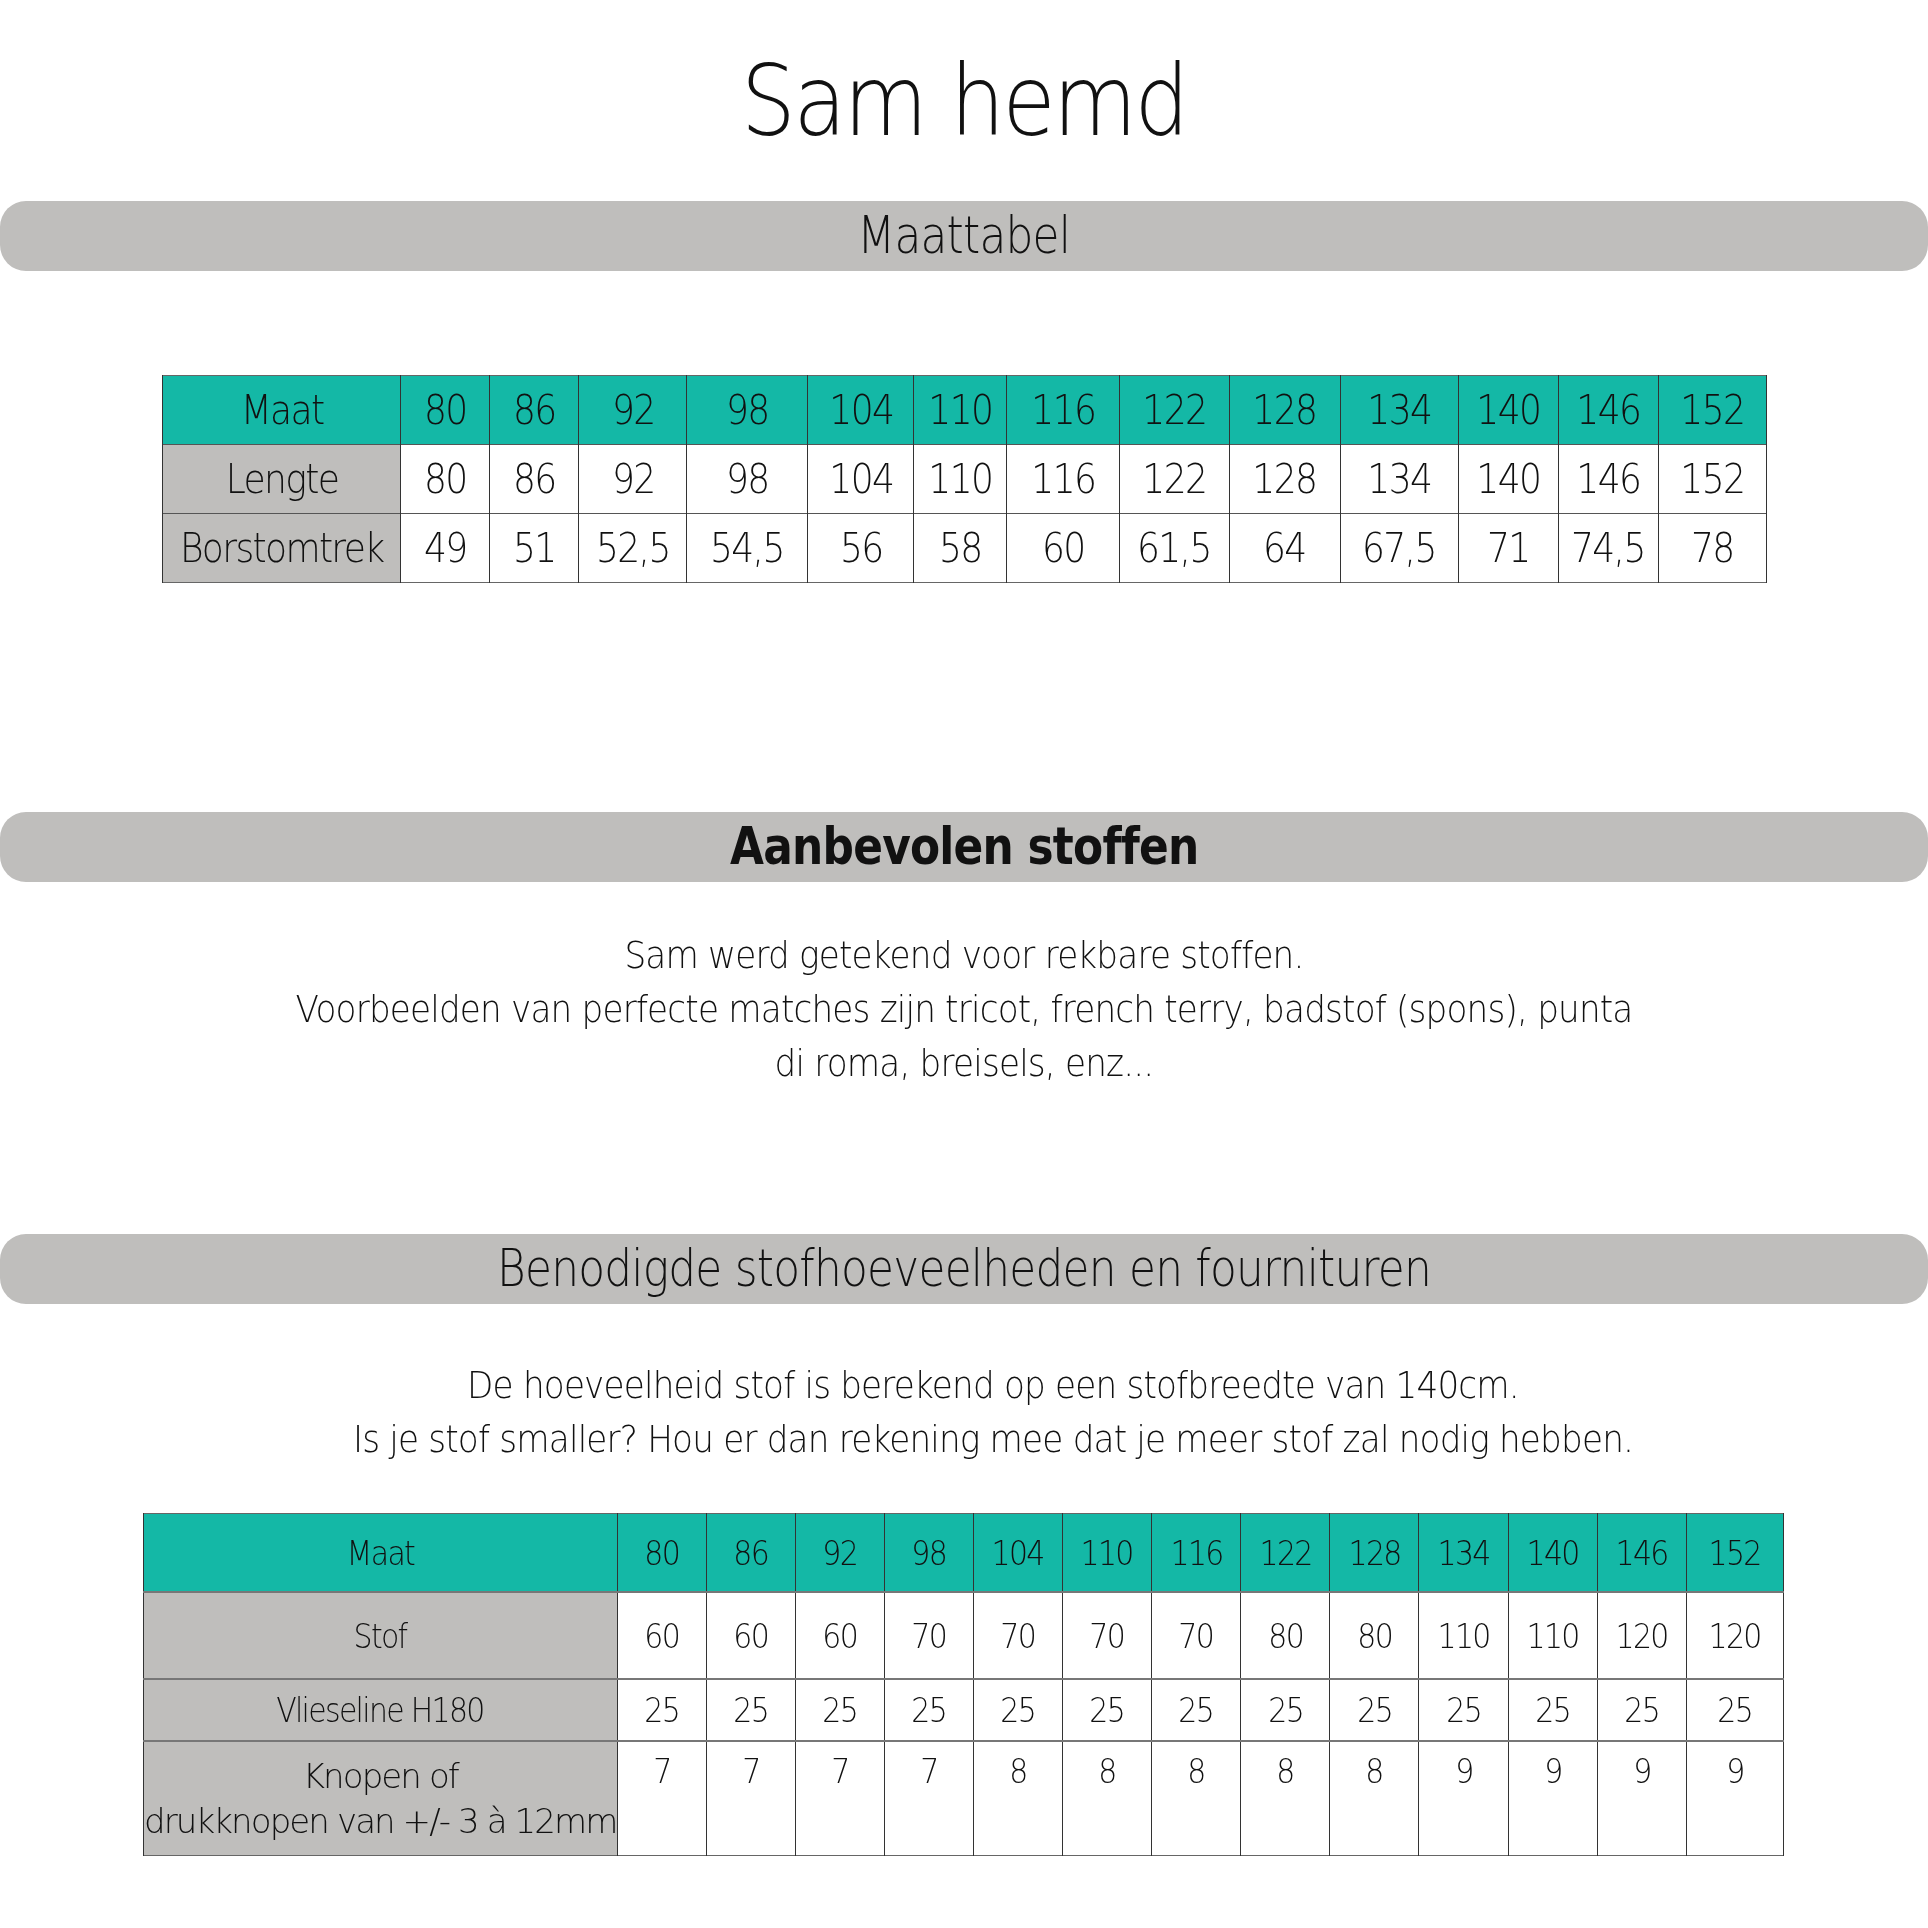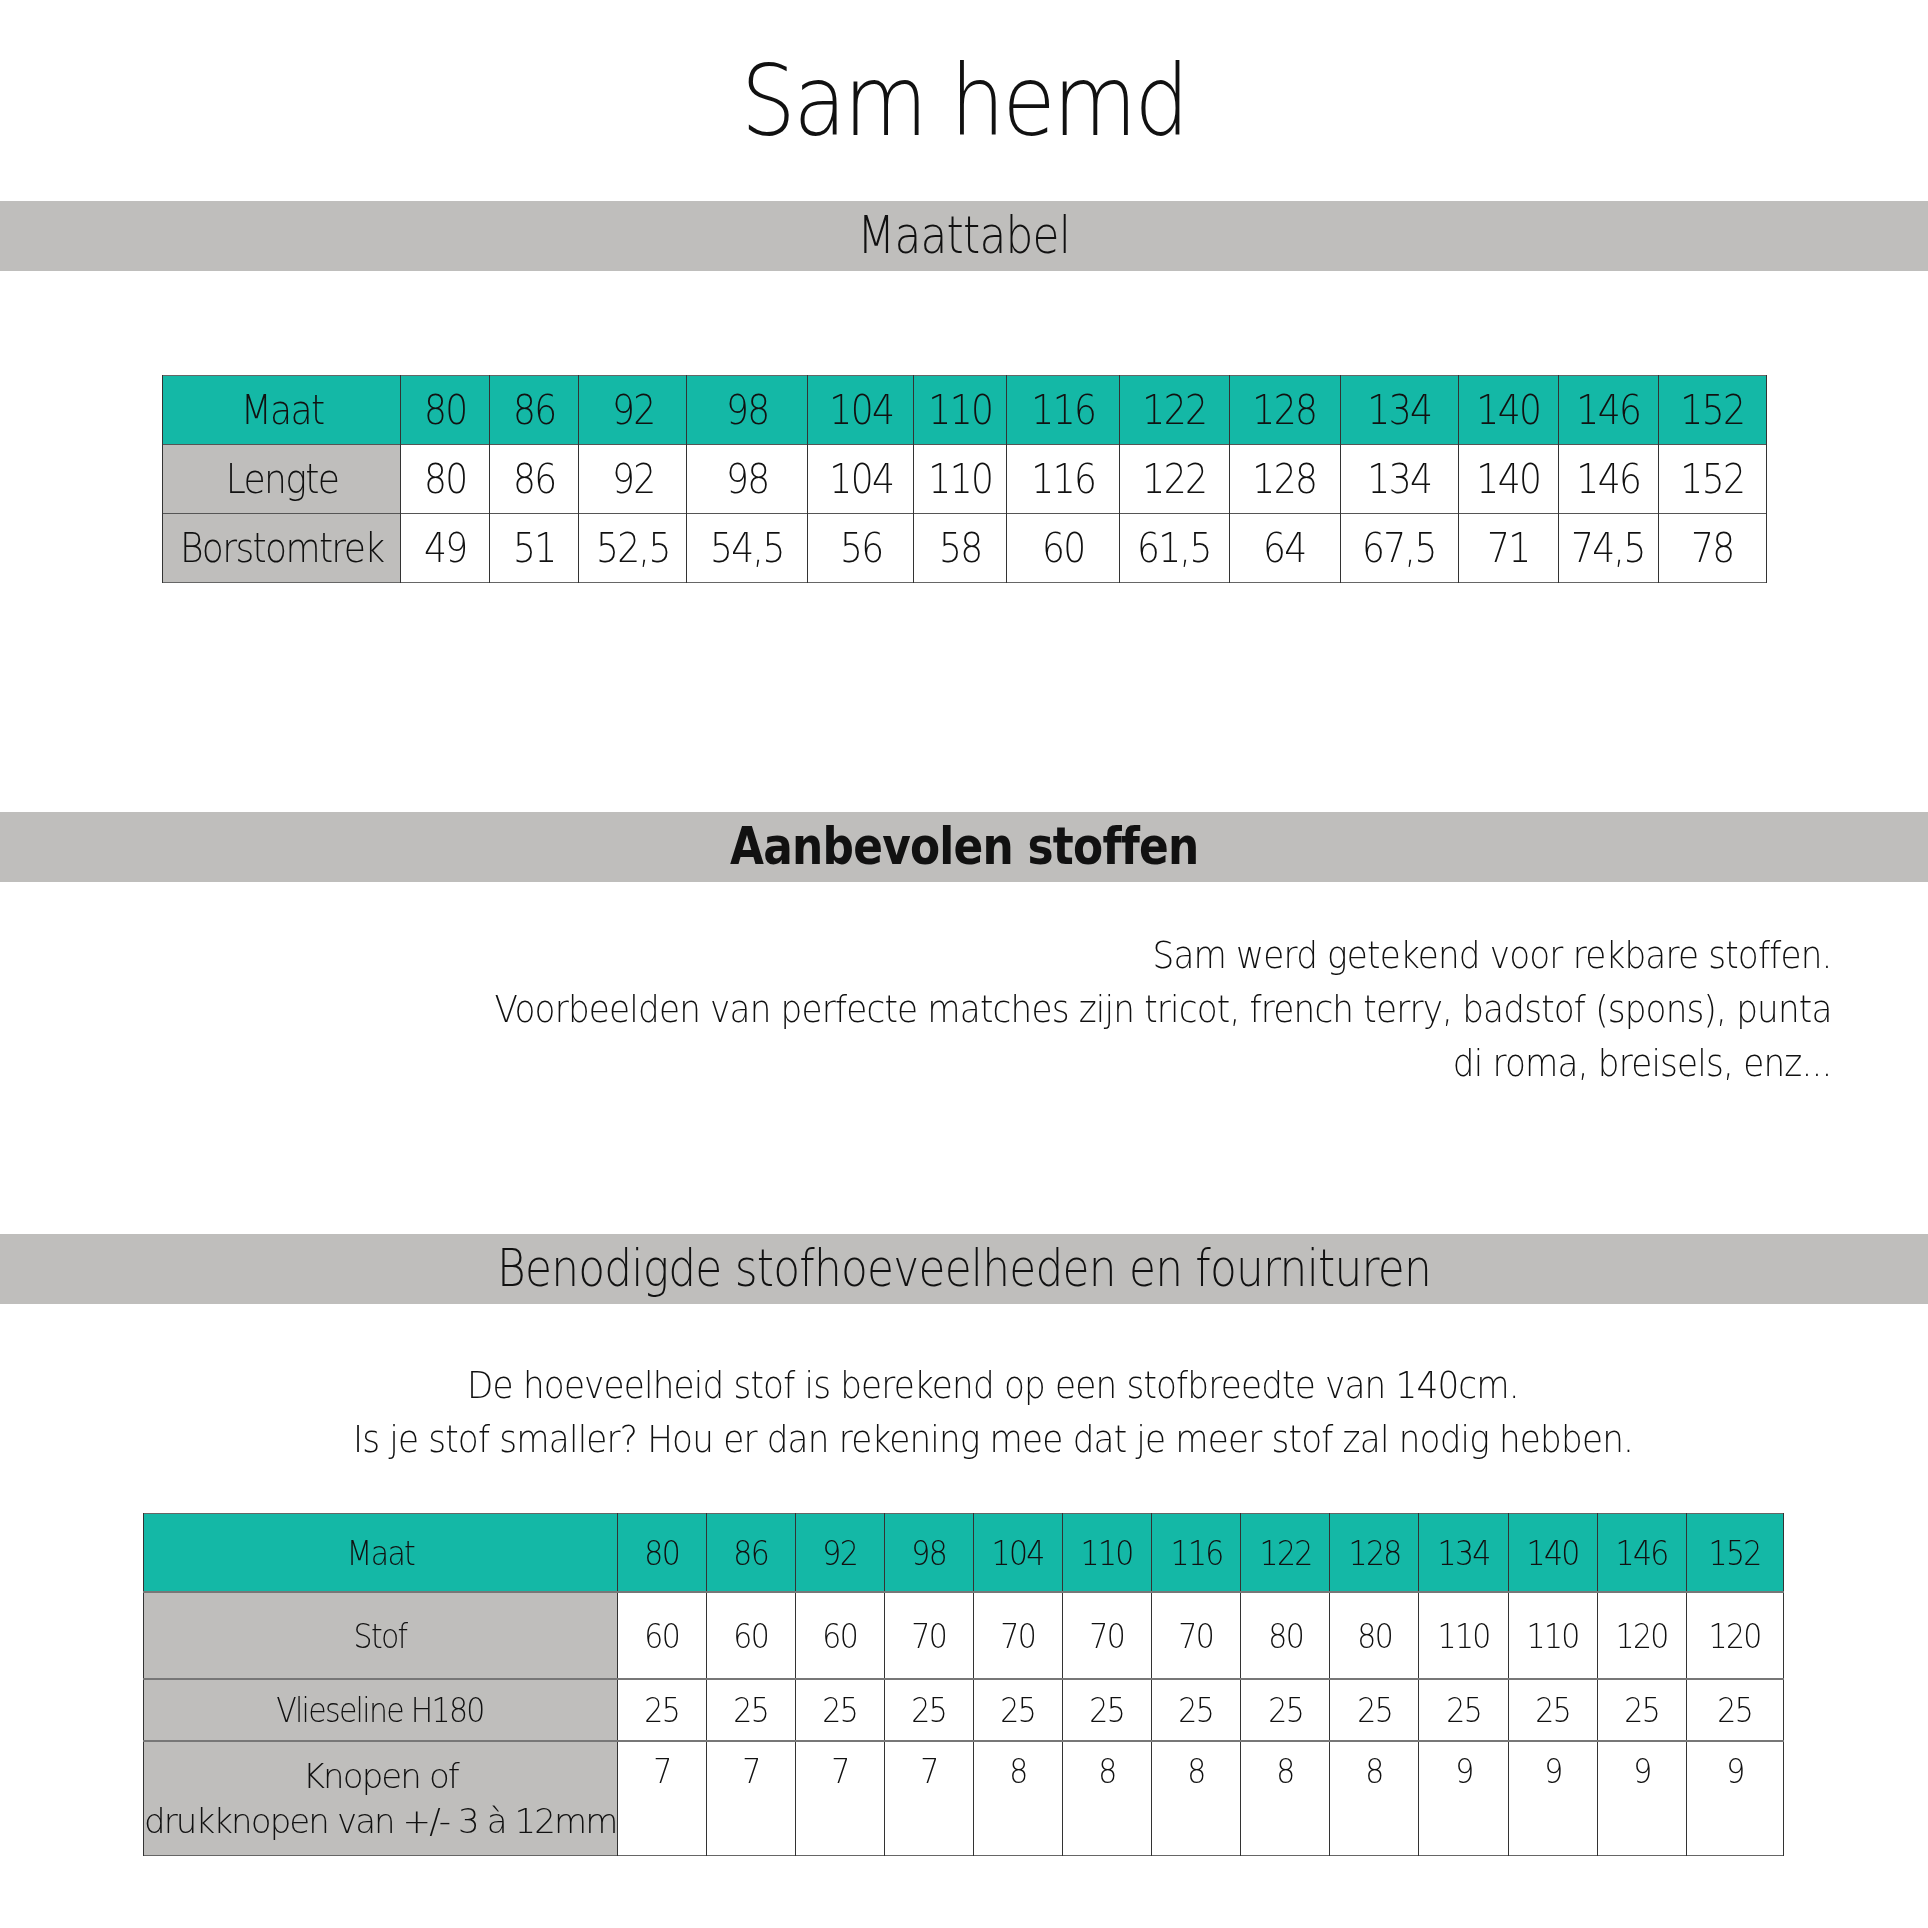--- a/index.html
+++ b/index.html
@@ -2,21 +2,21 @@
 <html style="font-size:15px"><head>
 <meta charset="utf-8">
 <style>
   html, body { margin:0; padding:0; background:#ffffff; }
   body { width:1928px; height:1928px; position:relative; overflow:hidden;
          font-family:"DejaVu Sans", sans-serif; color:#111; font-weight:200; }
   .title { position:absolute; top:45px; left:0; width:1928px; text-align:center;
            font-size:98px; letter-spacing:-2.8px; transform:scaleX(0.88); transform-origin:center;
            font-weight:200; line-height:113px; }
   .band { position:absolute; left:0; width:1928px; height:70px; background:#bfbebc;
-          text-align:center; font-size:51px; line-height:70px; letter-spacing:-0.9px; }
+          text-align:center; font-size:51px; line-height:70px; letter-spacing:-0.9px;border-radius:26px; }
   .band span { display:inline-block; transform:scaleX(0.86); }
   .para { position:absolute; left:0; width:1928px; text-align:center; font-size:38px;
           line-height:54px; letter-spacing:-0.9px; }
   .para div { transform:scaleX(0.9); }
   table { position:absolute; border-collapse:collapse; table-layout:fixed; }
   td { text-align:center; padding:0; border-left:0.9px solid #333; border-right:0.9px solid #333;
        letter-spacing:-1.9px; }
   td.hd { background:#bfbebc; }
   tr.head td { background:#14b8a6;margin-top:40px; }
   #t1 { left:162px; top:375px; width:1605px; border-top:1.9px solid #666; border-bottom:1.9px solid #666; }
@@ -107,21 +107,21 @@
         <td><span class="sq">74,5</span></td>
         <td><span class="sq">78</span></td>
       </tr>
 </tbody>
   </table>
 
 <div class="band" style="top:812px;font-weight:bold;">
   <span>Aanbevolen stoffen</span>
 </div>
 
-<div class="para" style="top:928px;text-align:right;">
+<div class="para" style="top:928px;">
   <div>Sam werd getekend voor rekbare stoffen.</div>
   <div>Voorbeelden van perfecte matches zijn tricot, french terry, badstof (spons), punta</div>
   <div>di roma, breisels, enz...</div>
 </div>
 
 <div class="band" style="top:1234px;">
   <span>Benodigde stofhoeveelheden en fournituren</span>
 </div>
 
 <div class="para" style="top:1358px;padding-left:29px;">

